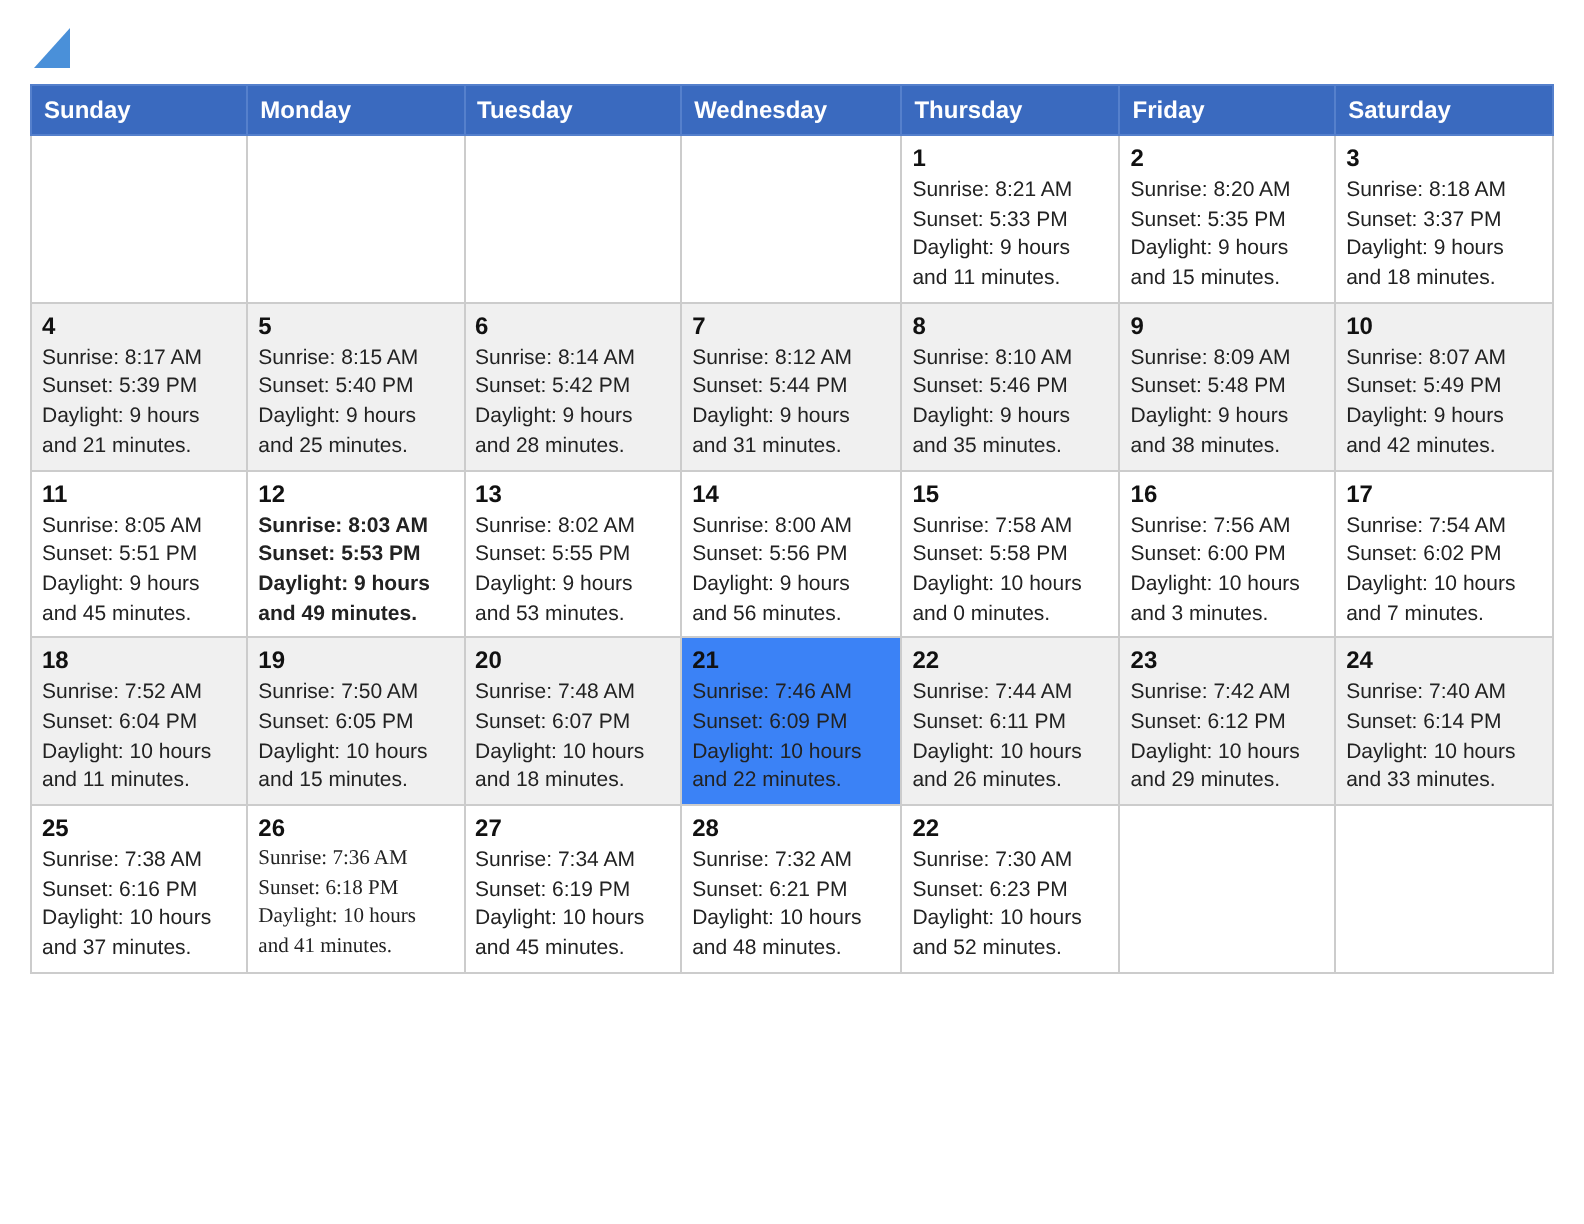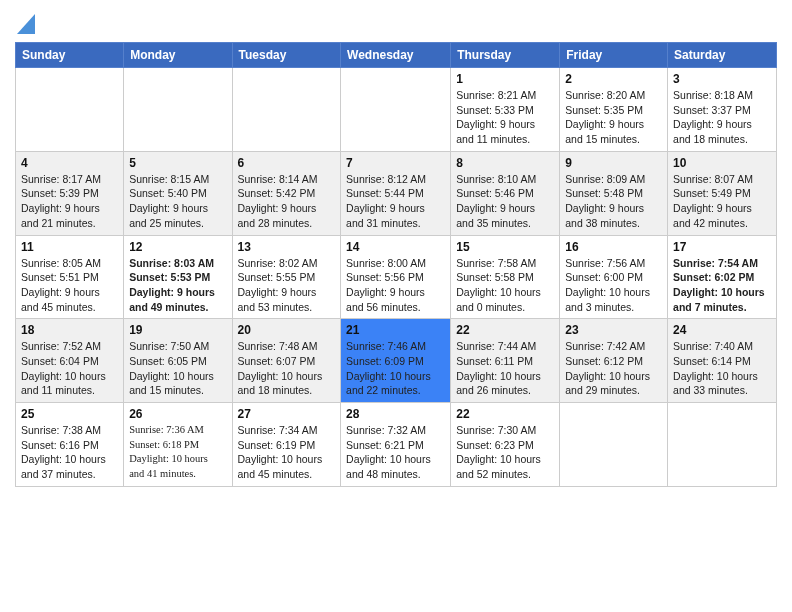--- a/index.html
+++ b/index.html
@@ -230,21 +230,21 @@
         </td>
         <td>
           <div class="day-number">16</div>
           <div class="day-info" style="white-space: pre-line;">Sunrise: 7:56 AM
 Sunset: 6:00 PM
 Daylight: 10 hours
 and 3 minutes.</div>
         </td>
         <td>
           <div class="day-number">17</div>
-          <div class="day-info" style="white-space: pre-line; font-weight: bold;">Sunrise: 7:54 AM
+          <div class="day-info" style="white-space: pre-line;">Sunrise: 7:54 AM
 Sunset: 6:02 PM
 Daylight: 10 hours
 and 7 minutes.</div>
         </td>
       </tr>
       <tr>
         <td style="background: rgb(240, 240, 240);">
           <div class="day-number">18</div>
           <div class="day-info" style="white-space: pre-line;">Sunrise: 7:52 AM
 Sunset: 6:04 PM

